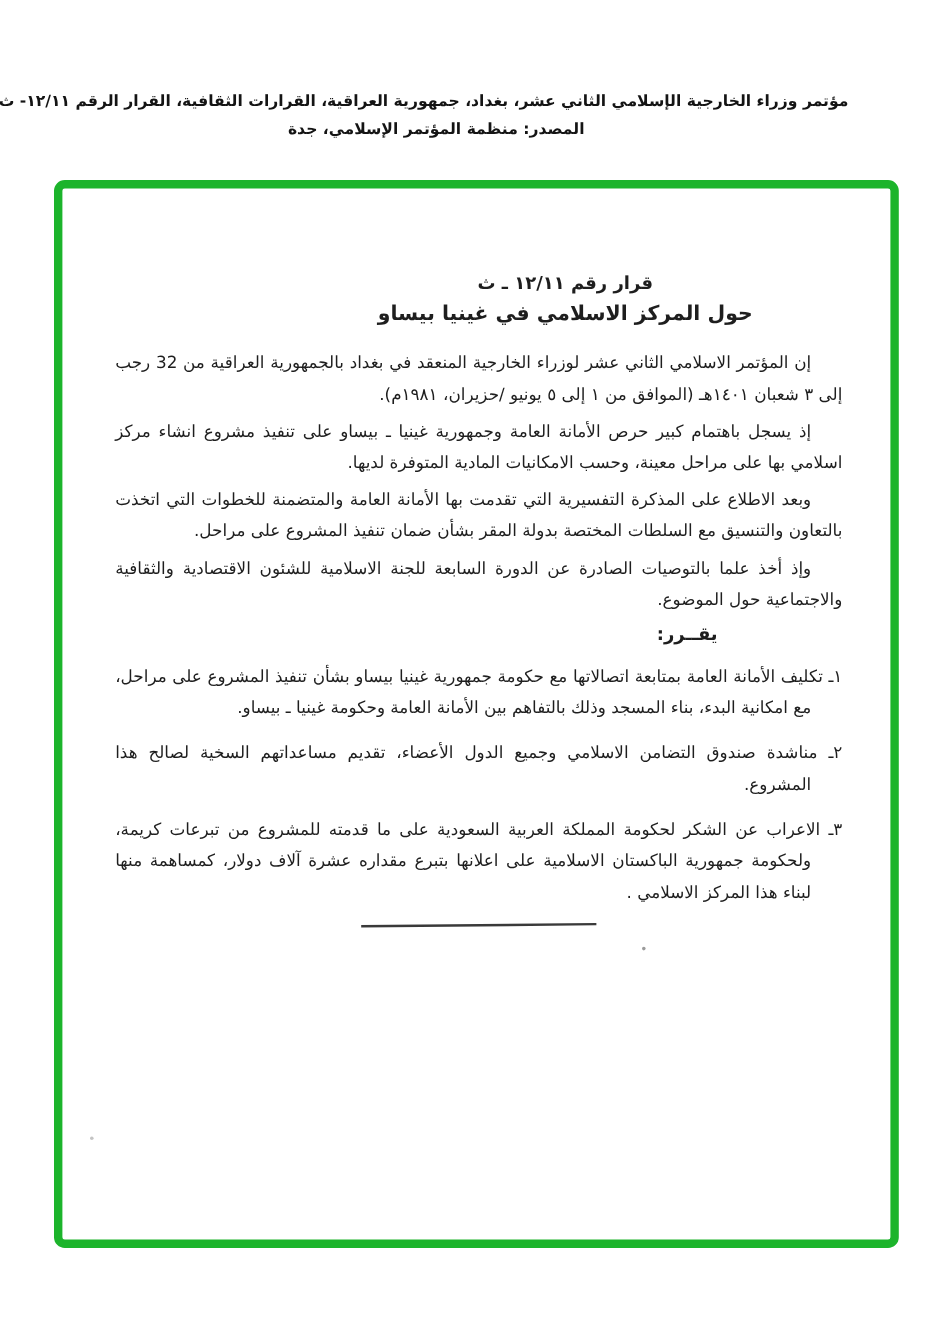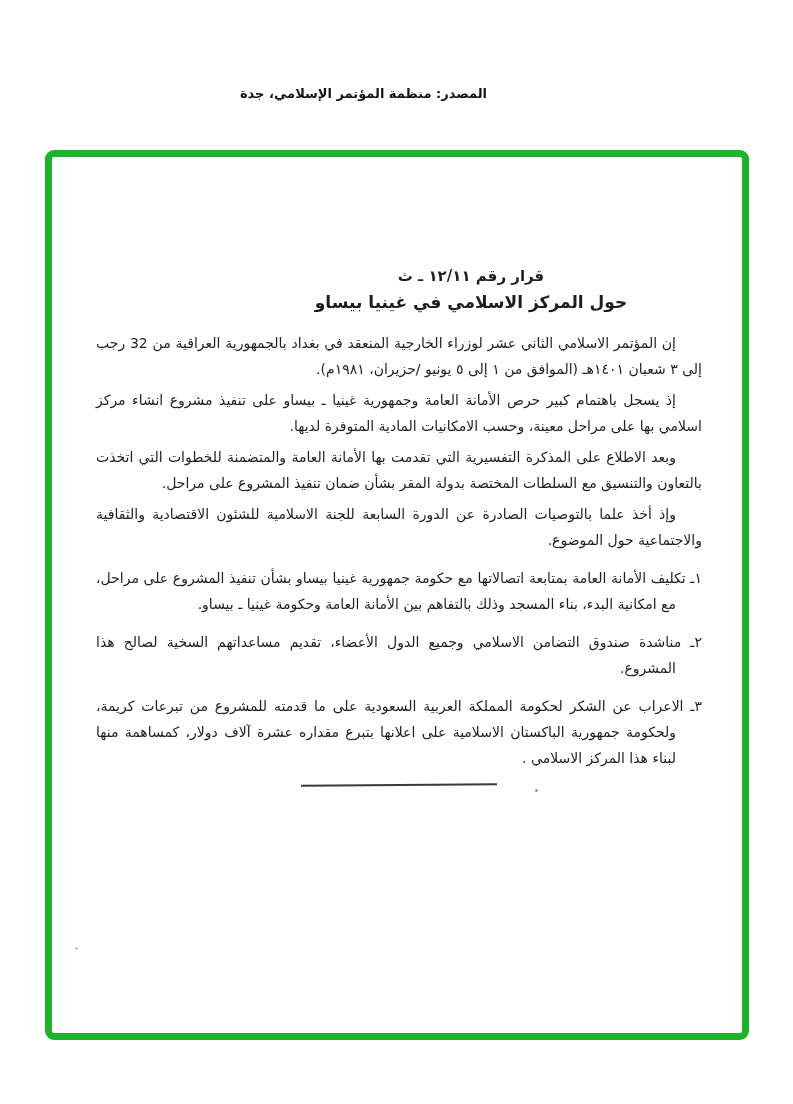--- a/index.html
+++ b/index.html
@@ -45,21 +45,21 @@
 
   
   .page {
     position: absolute;
     top: 0; left: 0; right: 0; bottom: 0;
     direction: rtl;
     padding: 0 40px 0 44px;
     color: #1e1e1e;
   }
   .title-block {
-    margin-top: 108px;
+    margin-top: 68px;
     text-align: center;
     transform: translateX(72px); 
   }
   .title1 {
     font-size: 15px;
     font-weight: bold;
     line-height: 22px;
   }
   .title2 {
     font-size: 17px;
@@ -103,36 +103,38 @@
     background: #8a8a8a;
     border-radius: 50%;
   }
   .speck.s1 { width: 3px; height: 3px; left: 483px; top: 632px; opacity: .85; }
   .speck.s2 { width: 3px; height: 3px; left: 23px;  top: 790px; opacity: .5; }
 </style>
 </head>
 <body>
 
 <div class="doc-header">
+  <div class="line1">مؤتمر وزراء الخارجية الإسلامي الثاني عشر، بغداد، جمهورية العراقية، القرارات الثقافية، القرار الرقم ١٢/١١- ث</div>
   <div class="line2">المصدر:   منظمة المؤتمر الإسلامي، جدة</div>
 </div>
 
 <div class="green-frame">
   <div class="page">
 
     <div class="title-block">
       <div class="title1">قرار رقم ١٢/١١ ـ ث</div>
       <div class="title2">حول المركز الاسلامي في غينيا بيساو</div>
     </div>
 
     <div class="para first">إن المؤتمر الاسلامي الثاني عشر لوزراء الخارجية المنعقد في بغداد بالجمهورية العراقية من 32 رجب إلى ٣ شعبان ١٤٠١هـ (الموافق من ١ إلى ٥ يونيو /حزيران، ١٩٨١م).</div>
     <div class="para">إذ يسجل باهتمام كبير حرص الأمانة العامة وجمهورية غينيا ـ بيساو على تنفيذ مشروع انشاء مركز اسلامي بها على مراحل معينة، وحسب الامكانيات المادية المتوفرة لديها.</div>
     <div class="para">وبعد الاطلاع على المذكرة التفسيرية التي تقدمت بها الأمانة العامة والمتضمنة للخطوات التي اتخذت بالتعاون والتنسيق مع السلطات المختصة بدولة المقر بشأن ضمان تنفيذ المشروع على مراحل.</div>
     <div class="para">وإذ أخذ علما بالتوصيات الصادرة عن الدورة السابعة للجنة الاسلامية للشئون الاقتصادية والثقافية والاجتماعية حول الموضوع.</div>
 
+    <div class="decides">يقــرر:</div>
 
     <div class="items">
       <div class="item"><span class="num">١ـ</span><span> تكليف الأمانة العامة بمتابعة اتصالاتها مع حكومة جمهورية غينيا بيساو بشأن تنفيذ المشروع على مراحل، مع امكانية البدء، بناء المسجد وذلك بالتفاهم بين الأمانة العامة وحكومة غينيا ـ بيساو.</span></div>
       <div class="item"><span class="num">٢ـ</span><span> مناشدة صندوق التضامن الاسلامي وجميع الدول الأعضاء، تقديم مساعداتهم السخية لصالح هذا المشروع.</span></div>
       <div class="item"><span class="num">٣ـ</span><span> الاعراب عن الشكر لحكومة المملكة العربية السعودية على ما قدمته للمشروع من تبرعات كريمة، ولحكومة جمهورية الباكستان الاسلامية على اعلانها بتبرع مقداره عشرة آلاف دولار، كمساهمة منها لبناء هذا المركز الاسلامي .</span></div>
     </div>
 
     <div class="divider"></div>
 
     <div class="speck s1"></div>

